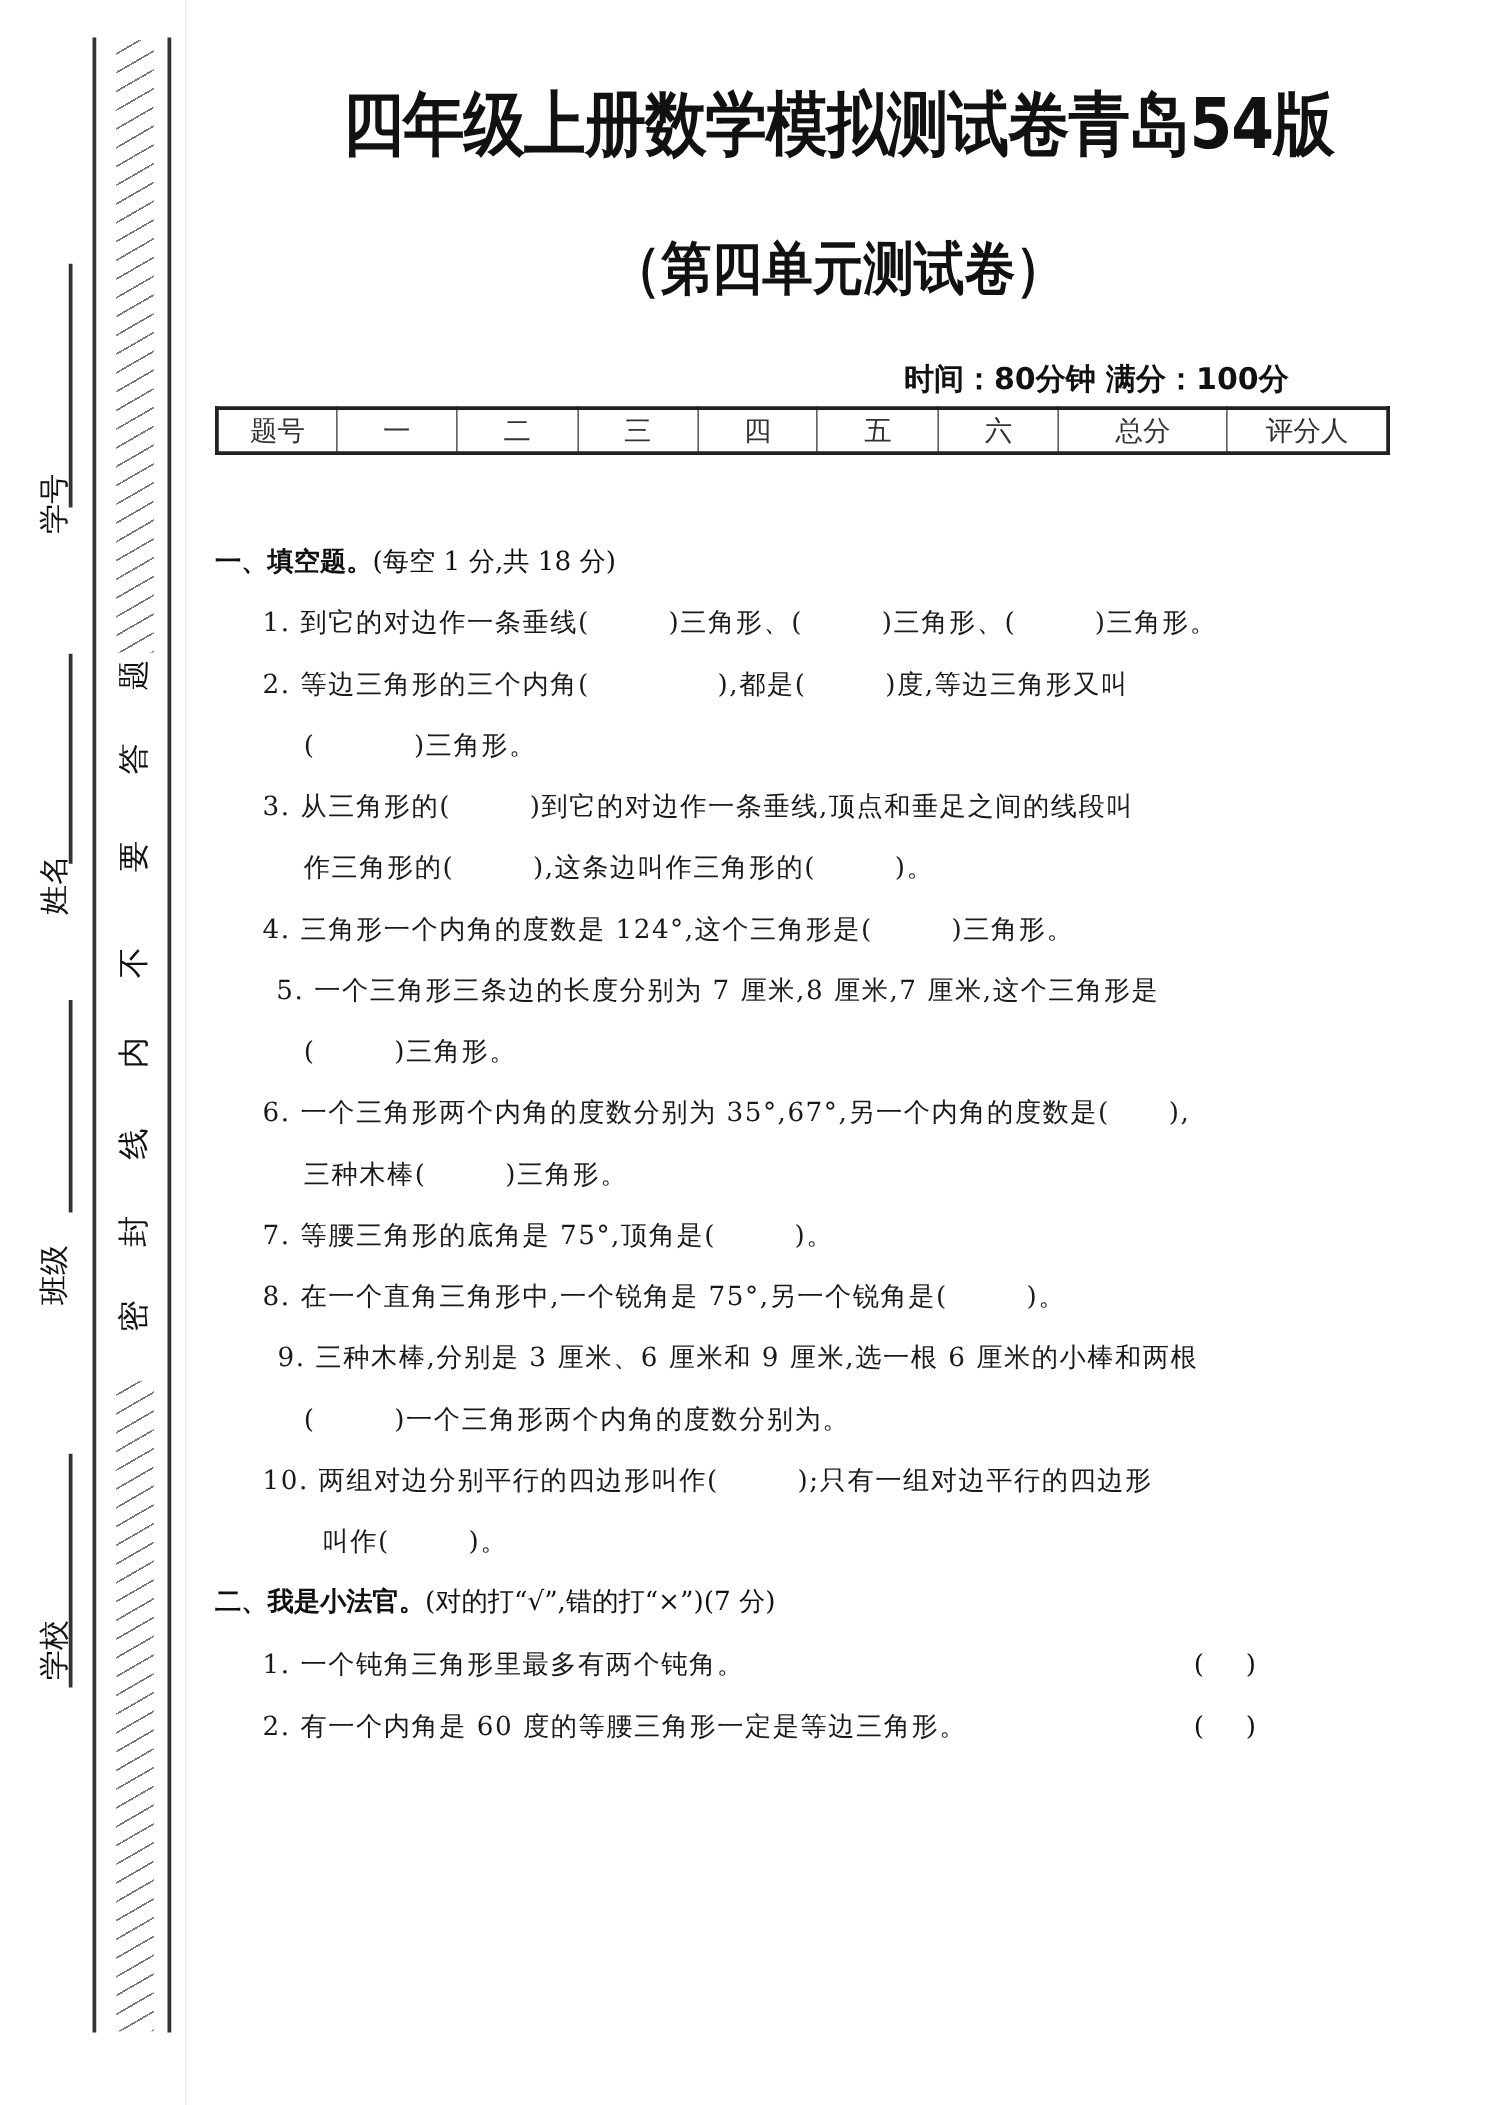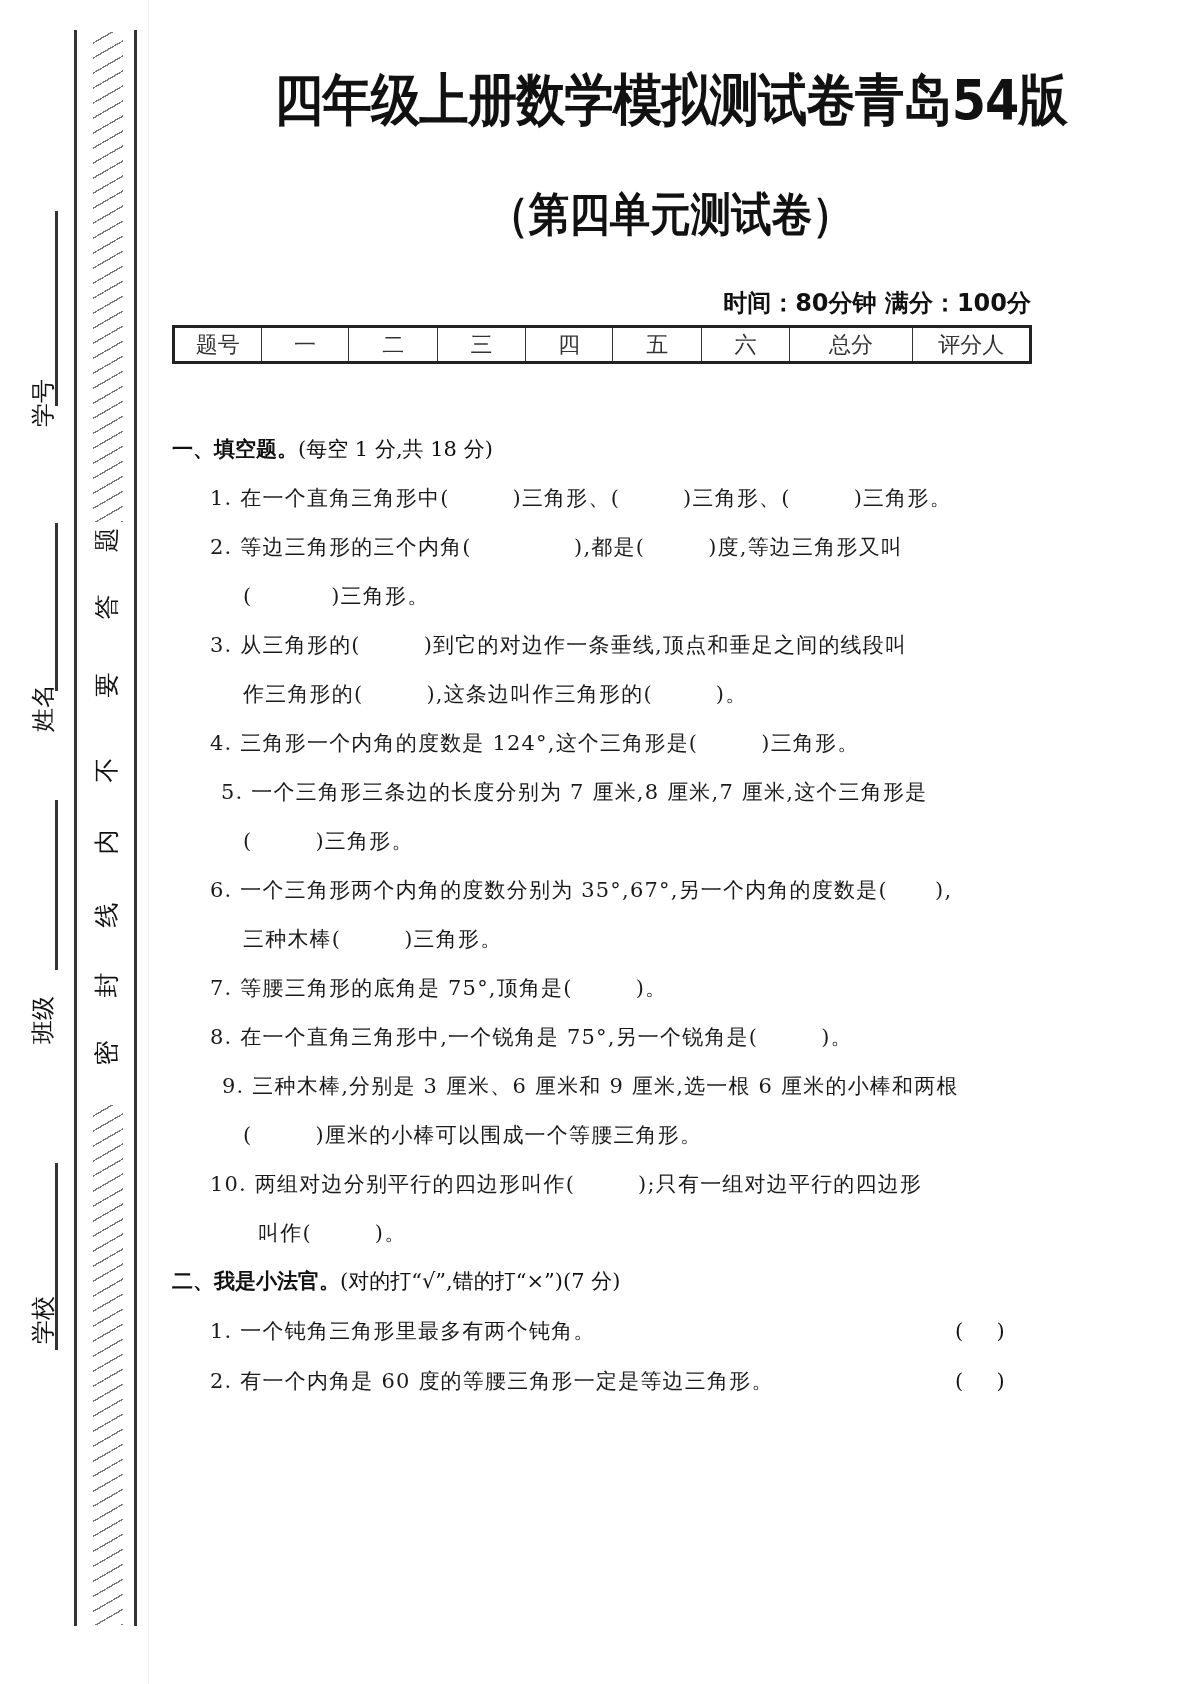--- a/index.html
+++ b/index.html
@@ -22,21 +22,21 @@
     .field-line { position: absolute; left: 55px; width: 3px; background: #333; }
 
     .page-edge { position: absolute; left: 148px; top: 0; width: 1px; height: 1684px; background: #eee; }
 
     
     .title { position: absolute; left: 150px; width: 1041px; top: 62px; text-align: center; font-family: "DejaVu Sans", "Liberation Sans", sans-serif; font-size: 56px; line-height: 76px; font-weight: bold; letter-spacing: -1px; transform: scaleX(0.88); transform-origin: center; }
     .subtitle { position: absolute; left: 150px; width: 1041px; top: 182px; text-align: center; font-family: "DejaVu Sans", "Liberation Sans", sans-serif; font-size: 46px; line-height: 64px; font-weight: bold; transform: scaleX(0.88); transform-origin: center; }
     .meta { position: absolute; right: 160px; top: 288px; font-family: "DejaVu Sans", "Liberation Sans", sans-serif; font-size: 24px; line-height: 30px; font-weight: bold; white-space: nowrap; }
 
     
-    .score-table { position: absolute; left: 172px; top: 325px; width: 860px; border-collapse: collapse; border: 3px solid #222; }
+    .score-table { position: absolute; left: 172px; top: 325px; width: 940px; border-collapse: collapse; border: 3px solid #222; }
     .score-table td { border: 1px solid #333; height: 36px; text-align: center; font-size: 22px; color: #333; padding: 0; }
     .score-table tr:first-child td { border-bottom: 2px solid #222; }
 
     
     .section-title { position: absolute; left: 172px; font-family: "DejaVu Sans", "Liberation Sans", sans-serif; font-size: 21px; font-weight: bold; line-height: 30px; white-space: nowrap; }
     .section-title .note { font-weight: normal; font-family: "DejaVu Serif", serif; }
     .line { position: absolute; font-size: 21px; line-height: 30px; white-space: pre; color: #1a1a1a; letter-spacing: 1.2px; }
     .num { display: inline-block; }
     .paren-answer { position: absolute; left: 955px; font-size: 21px; line-height: 30px; white-space: pre; }
   </style>
@@ -102,34 +102,34 @@
     <td>总分</td>
     <td>评分人</td>
   </tr>
 </tbody>
   </table>
 
 <div class="section-title" style="top:434px">
   <span>一、填空题。</span><span class="note">(每空 1 分,共 18 分)</span>
 </div>
 
-<div class="line" style="left:210px;top:483px"><span class="num">1.</span> <span>在一个直角三角形中(        )三角形、(        )三角形、(        )三角形。</span></div>
+<div class="line" style="left:210px;top:483px"><span class="num">1.</span> <span>到它的对边作一条垂线(        )三角形、(        )三角形、(        )三角形。</span></div>
 <div class="line" style="left:210px;top:532px"><span class="num">2.</span> <span>等边三角形的三个内角(             ),都是(        )度,等边三角形又叫</span></div>
 <div class="line" style="left:243px;top:581px"><span>(          )三角形。</span></div>
 <div class="line" style="left:210px;top:630px"><span class="num">3.</span> <span>从三角形的(        )到它的对边作一条垂线,顶点和垂足之间的线段叫</span></div>
 <div class="line" style="left:243px;top:679px"><span>作三角形的(        ),这条边叫作三角形的(        )。</span></div>
 <div class="line" style="left:210px;top:728px"><span class="num">4.</span> <span>三角形一个内角的度数是 124°,这个三角形是(        )三角形。</span></div>
 <div class="line" style="left:221px;top:777px"><span class="num">5.</span> <span>一个三角形三条边的长度分别为 7 厘米,8 厘米,7 厘米,这个三角形是</span></div>
 <div class="line" style="left:243px;top:826px"><span>(        )三角形。</span></div>
 <div class="line" style="left:210px;top:875px"><span class="num">6.</span> <span>一个三角形两个内角的度数分别为 35°,67°,另一个内角的度数是(      ),</span></div>
 <div class="line" style="left:243px;top:924px"><span>三种木棒(        )三角形。</span></div>
 <div class="line" style="left:210px;top:973px"><span class="num">7.</span> <span>等腰三角形的底角是 75°,顶角是(        )。</span></div>
 <div class="line" style="left:210px;top:1022px"><span class="num">8.</span> <span>在一个直角三角形中,一个锐角是 75°,另一个锐角是(        )。</span></div>
 <div class="line" style="left:222px;top:1071px"><span class="num">9.</span> <span>三种木棒,分别是 3 厘米、6 厘米和 9 厘米,选一根 6 厘米的小棒和两根</span></div>
-<div class="line" style="left:243px;top:1120px"><span>(        )厘米的小棒可以围成一个等腰三角形。</span></div>
+<div class="line" style="left:243px;top:1120px"><span>(        )一个三角形两个内角的度数分别为。</span></div>
 <div class="line" style="left:210px;top:1169px"><span class="num">10.</span> <span>两组对边分别平行的四边形叫作(        );只有一组对边平行的四边形</span></div>
 <div class="line" style="left:258px;top:1218px"><span>叫作(        )。</span></div>
 
 <div class="section-title" style="top:1266px">
   <span>二、我是小法官。</span><span class="note">(对的打“√”,错的打“×”)(7 分)</span>
 </div>
 
 <div class="line" style="left:210px;top:1316px"><span class="num">1.</span> <span>一个钝角三角形里最多有两个钝角。</span></div>
 <div class="paren-answer" style="top:1316px">(     )</div>
 <div class="line" style="left:210px;top:1366px"><span class="num">2.</span> <span>有一个内角是 60 度的等腰三角形一定是等边三角形。</span></div>

